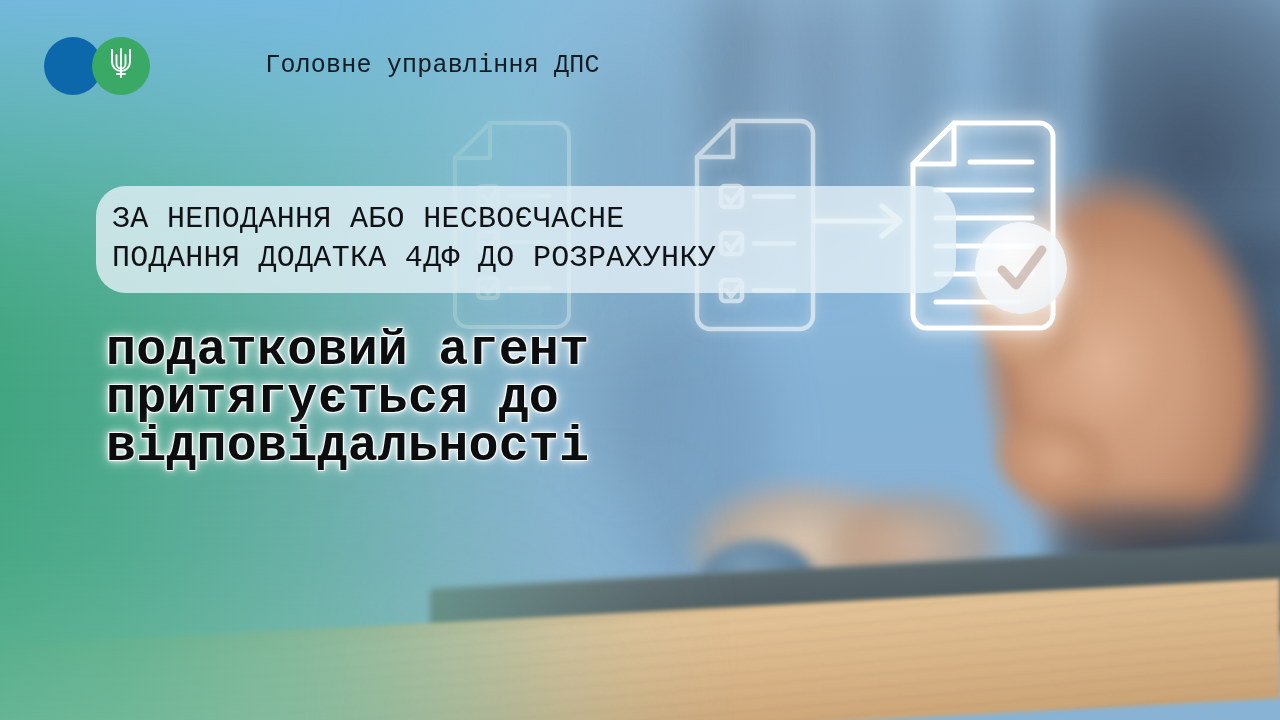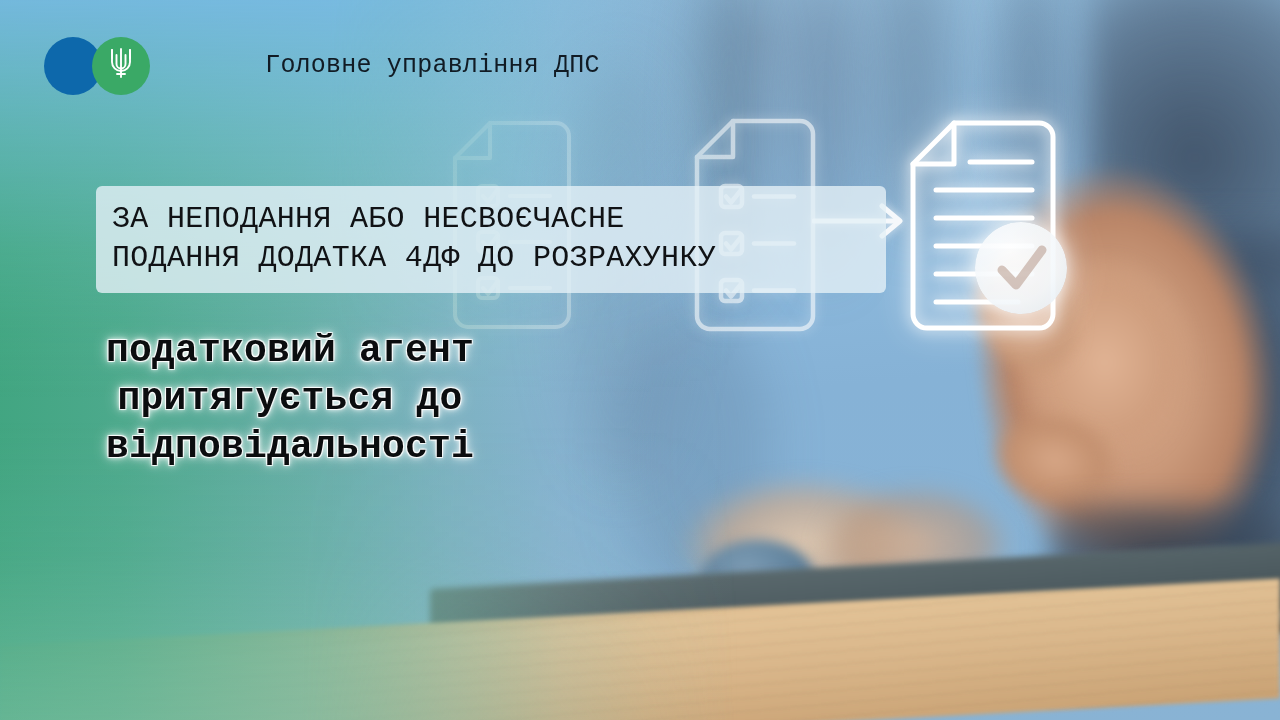--- a/index.html
+++ b/index.html
@@ -271,54 +271,53 @@
     line-height: 1.16;
     letter-spacing: 0.2px;
     white-space: pre;
   }
   .logo-title .l2 { display: block; }
 
   
   .banner {
     position: absolute;
     left: 96px; top: 186px;
-    width: 790px;
+    width: 860px;
     padding: 14px 18px 15px 16px;
-    border-radius: 6px;
+    border-radius: 30px;
     background: rgba(228,240,246,0.80);
     box-sizing: border-box;
   }
   .banner-text {
     color: #101215;
     font-size: 30px;
     line-height: 39px;
     letter-spacing: 0.3px;
     white-space: pre-line;
     font-weight: 400;
   }
 
   
   .subtitle {
     position: absolute;
     left: 106px; top: 327px;
-    font-size: 38px;
+    font-size: 50px;
     font-weight: bold;
     line-height: 48px;
     color: #0b0d0f;
     letter-spacing: 0.2px;
     white-space: pre-line;
     text-shadow:
        0 0 4px rgba(255,255,255,0.95),
        0 0 9px rgba(255,255,255,0.85),
        1px 1px 0 rgba(255,255,255,0.7),
       -1px 1px 0 rgba(255,255,255,0.7),
        1px -1px 0 rgba(255,255,255,0.7),
       -1px -1px 0 rgba(255,255,255,0.7),
        0 0 16px rgba(255,255,255,0.55);
-    text-align: center;
   }
 </style>
 </head>
 <body>
 
 <div id="stage">
 
   <div class="photo-layer">
     <div class="bg-denim"></div>
 

